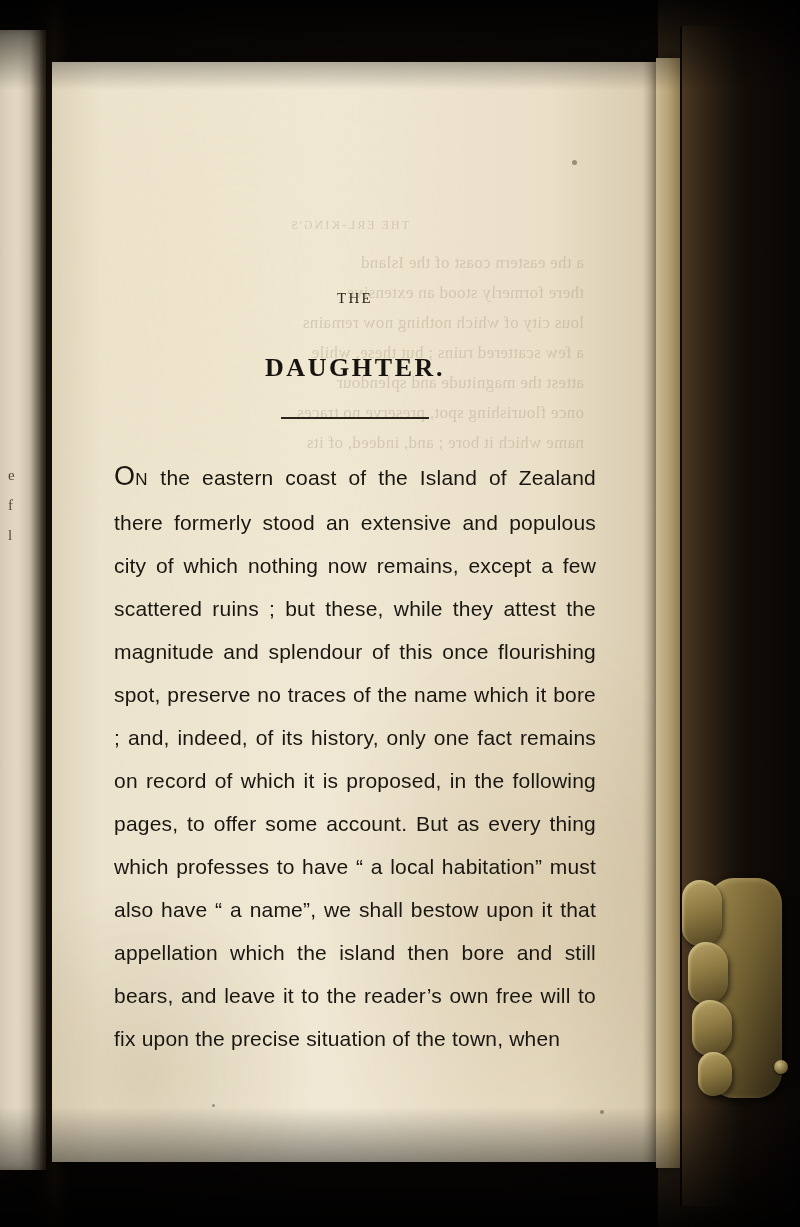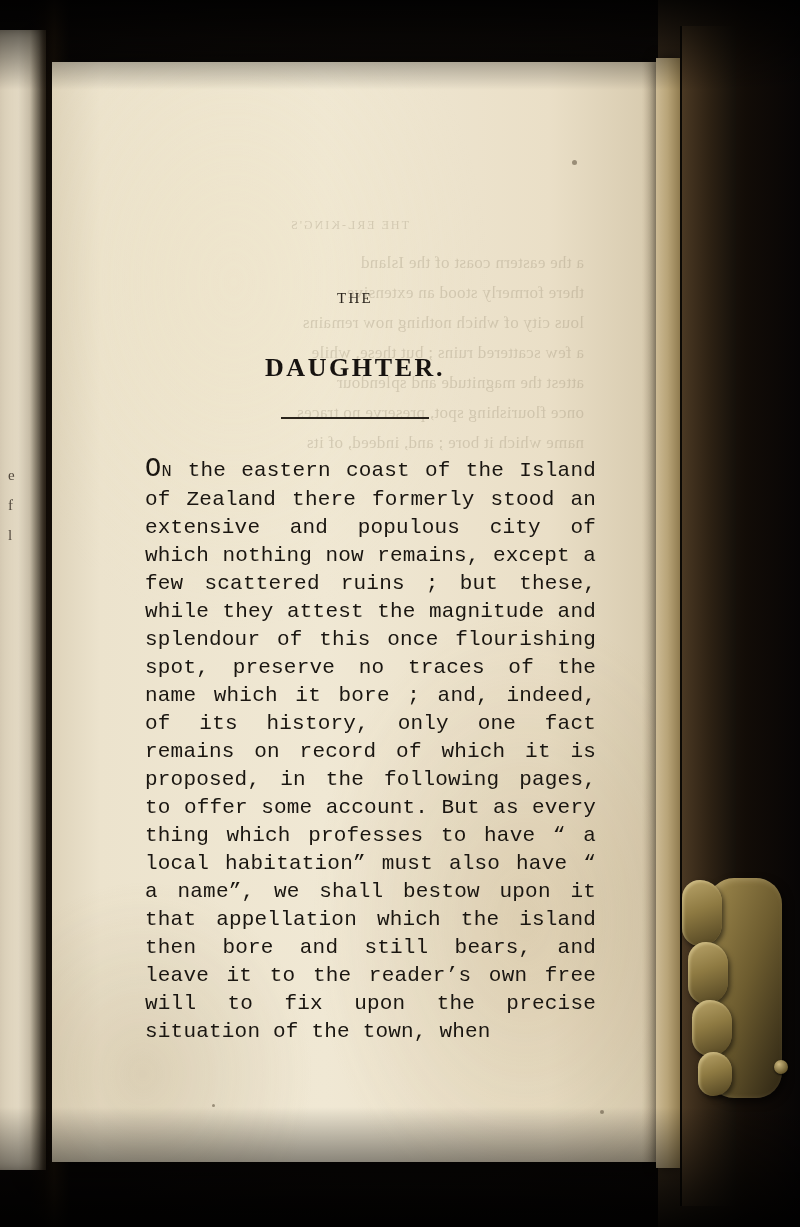--- a/index.html
+++ b/index.html
@@ -153,27 +153,26 @@
   }
   .rule {
     width: 148px;
     height: 2px;
     background: #2a241c;
     margin: 34px auto 0 auto;
   }
   .body-text {
     margin-top: 36px;
     font-size: 21px;
-    line-height: 28px;
+    line-height: 43px;
     color: #1a1611;
     text-align: justify;
     text-justify: inter-word;
     letter-spacing: 0.2px;
-    font-family: Liberation Mono, monospace;
-    margin-left: 31px;
+    font-family: Liberation Sans, sans-serif;
   }
   .body-text .smallcaps-first {
     font-size: 27px;
   }
   .body-text .smallcaps {
     font-size: 17px;
     letter-spacing: 1px;
   }
 
   

